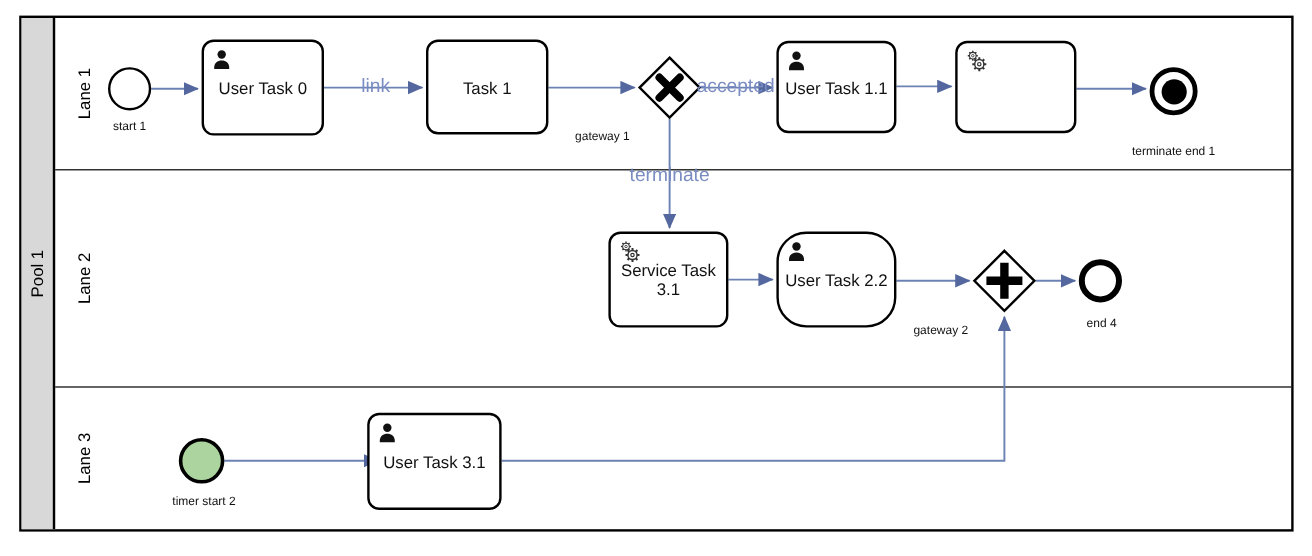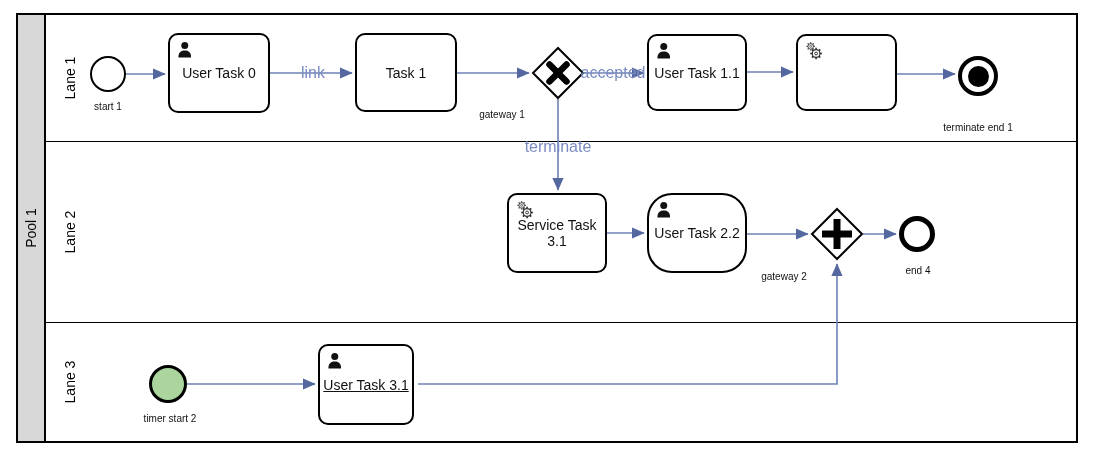--- a/index.html
+++ b/index.html
@@ -189,21 +189,21 @@
   </div>
 
   <div class="task" style="left:647px;top:193px;width:100px;height:80px;border-radius:25px;">
     <svg class="icon" viewBox="0 0 24 24">
       <circle cx="10.5" cy="6.5" r="4.2" fill="#111"></circle>
       <path d="M3 21 v-1.5 c0-4.6 3.4-7 7.5-7 4.1 0 7.5 2.4 7.5 7 V21 z" fill="#111"></path>
     </svg>
     <span>User Task 2.2</span>
   </div>
 
-  <div class="task" style="left:318px;top:344px;width:96px;height:81px;text-decoration:underline;">
+  <div class="task" style="left:306px;top:344px;width:112px;height:81px;">
     <svg class="icon" viewBox="0 0 24 24">
       <circle cx="10.5" cy="6.5" r="4.2" fill="#111"></circle>
       <path d="M3 21 v-1.5 c0-4.6 3.4-7 7.5-7 4.1 0 7.5 2.4 7.5 7 V21 z" fill="#111"></path>
     </svg>
     <span>User Task 3.1</span>
   </div>
 
   <svg class="gateway" style="left:530px;top:45px;" viewBox="0 0 56 56">
     <polygon points="28,3 53,28 28,53 3,28" fill="#fff" stroke="#000" stroke-width="2"></polygon>
     <g stroke="#000" stroke-width="6.5" stroke-linecap="round">

